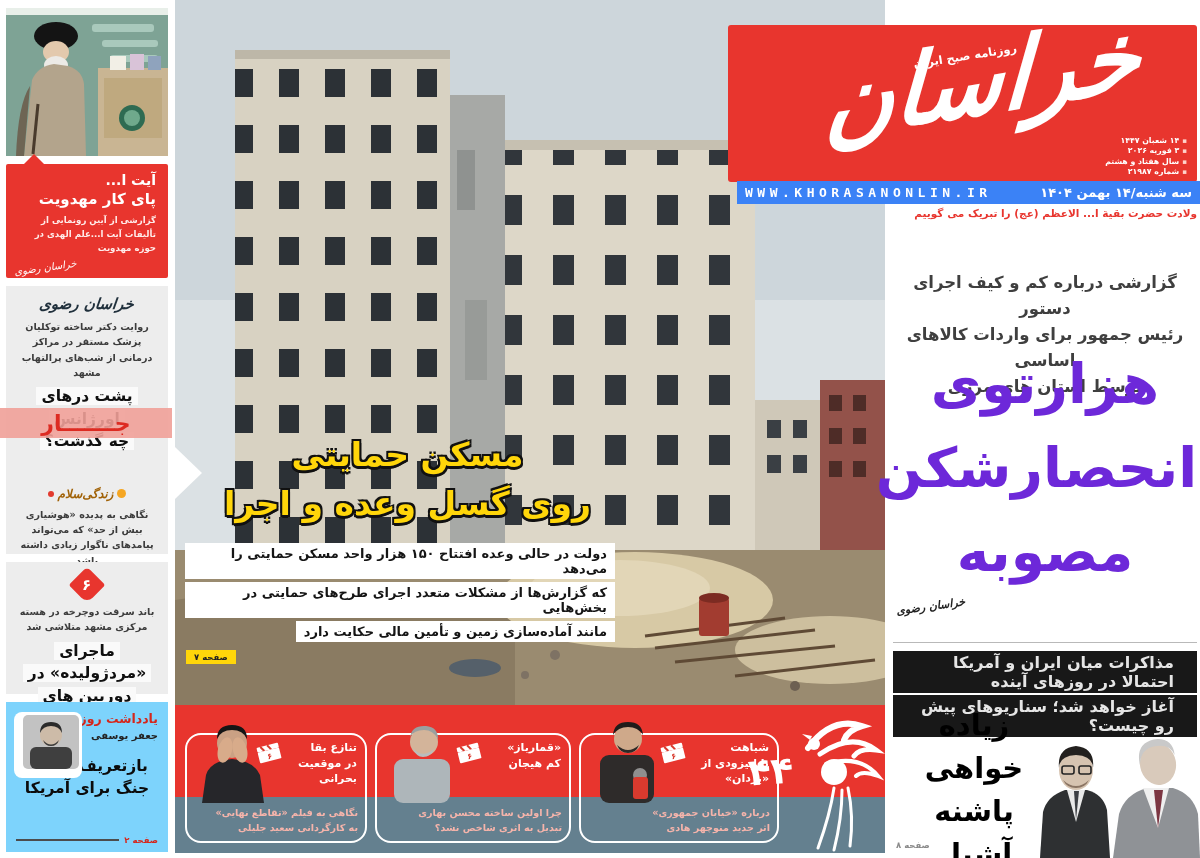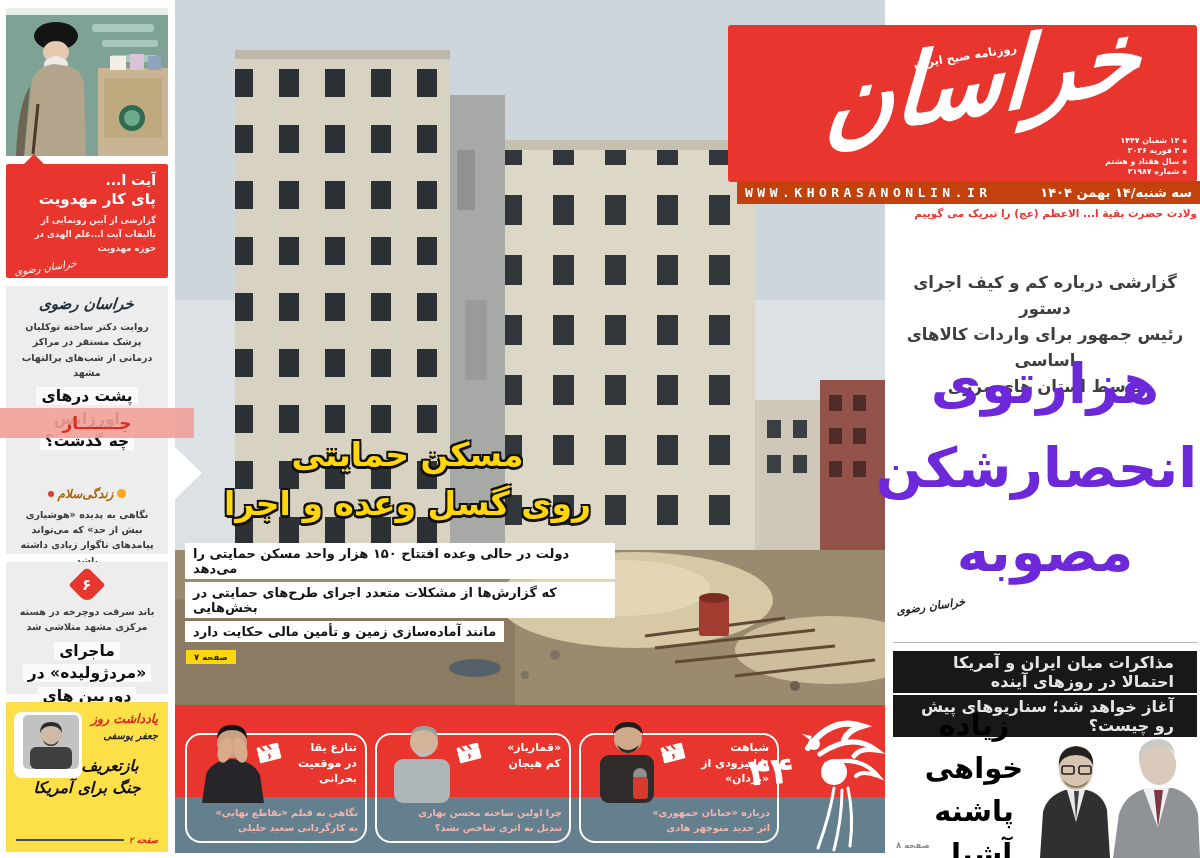--- a/index.html
+++ b/index.html
@@ -18,44 +18,44 @@
   .side-red .sub{font-size:8.6px;font-weight:bold;line-height:1.65;text-align:right;padding:5px 12px 0 8px;color:#ffecea;}
   .side-red .sig{position:absolute;left:8px;bottom:5px;font-size:10px;font-style:italic;transform:rotate(-8deg);color:#fff;}
   .gbox{left:6px;background:#ededed;}
   .gb1{top:286px;width:162px;height:268px;}
   .gb2{top:562px;width:162px;height:132px;}
   .brand-cal{font-style:italic;font-weight:bold;color:#20303c;font-size:15px;text-align:center;
      padding-top:9px;transform:skewX(-6deg);}
   .lead{font-size:9.6px;font-weight:bold;color:#3c3c3c;line-height:1.6;text-align:center;padding:6px 9px 0 9px;}
   .stitle{font-size:15.5px;font-weight:bold;color:#101010;text-align:center;line-height:1.45;padding-top:5px;}
   .stitle span{background:#fafafa;padding:0 5px;box-decoration-break:clone;}
-  .jarband{left:0;top:408px;width:194px;height:30px;background:rgba(240,160,152,.9);
-     display:flex;align-items:center;justify-content:center;color:#dd2b22;font-weight:bold;font-size:17px;z-index:4;}
+  .jarband{left:0;top:408px;width:172px;height:30px;background:rgba(240,160,152,.9);
+     display:flex;align-items:center;justify-content:center;color:#dd2b22;font-weight:bold;font-size:22px;z-index:4;}
   .salamlogo{display:flex;align-items:center;justify-content:center;gap:4px;padding-top:34px;}
   .salamlogo .dot{width:9px;height:9px;border-radius:50%;display:inline-block;}
   .salamtext{font-size:12px;font-weight:bold;font-style:italic;color:#a16207;}
   .hexbadge{width:26px;height:26px;background:#e8352e;margin:10px auto 0 auto;transform:rotate(45deg);
      border-radius:5px 3px 8px 3px;display:flex;align-items:center;justify-content:center;}
   .hexbadge span{transform:rotate(-45deg);color:#fff;font-weight:bold;font-size:15px;}
-  .notebox{left:6px;top:702px;width:162px;height:150px;background:#fde047;font-style:italic;}
+  .notebox{left:6px;top:702px;width:162px;height:150px;background:#7dd3fc;}
   .notebox .kick{color:#d5261b;font-weight:bold;font-size:12.5px;text-align:right;padding:9px 10px 0 0;}
   .notebox .auth{color:#222;font-weight:bold;font-size:10px;text-align:right;padding:4px 10px 0 0;}
   .notephoto{position:absolute;left:8px;top:10px;width:62px;height:60px;background:#fff;border-radius:8px;padding:3px;}
   .notetitle{font-size:15.5px;font-weight:bold;color:#0c0c0c;text-align:center;line-height:1.45;padding-top:14px;}
   .notepage{position:absolute;left:10px;bottom:7px;display:flex;align-items:center;gap:5px;width:142px;}
   .notepage .pg{color:#d5261b;font-size:8.5px;font-weight:bold;white-space:nowrap;}
   .notepage .ln{flex:1;height:2px;background:#4c4c4c;}
 
   
   .tri-white{left:175px;top:447px;width:0;height:0;border-top:26px solid transparent;
      border-bottom:26px solid transparent;border-left:27px solid #fff;z-index:6;}
   .yellowhead{left:195px;top:430px;width:425px;text-align:center;z-index:5;color:#ffd60a;
      font-weight:bold;font-size:33px;line-height:49px;
      text-shadow:-2px -2px 0 #111,2px -2px 0 #111,-2px 2px 0 #111,2px 2px 0 #111,0 3px 0 #111;}
-  .dek{left:185px;top:543px;width:430px;z-index:5;text-align:left;}
+  .dek{left:185px;top:543px;width:430px;z-index:5;text-align:right;}
   .dek div{margin-bottom:3px;}
   .dek span{display:inline-block;background:#fff;color:#151515;font-size:13px;font-weight:bold;padding:3px 8px;}
   .page7{left:186px;top:650px;background:#ffd60a;color:#222;font-size:8.5px;font-weight:bold;
      padding:2px 8px;z-index:5;}
   .strip-red{left:175px;top:705px;width:710px;height:92px;background:#e8352e;}
   .strip-slate{left:175px;top:797px;width:710px;height:56px;background:#64808f;}
   .card{position:absolute;top:733px;height:106px;border:2px solid #fff;border-radius:16px;z-index:7;}
   .card .photo{position:absolute;left:7px;top:-18px;}
   .card .ctitle{position:absolute;right:8px;top:5px;text-align:right;color:#fff;font-weight:bold;
      font-size:11px;line-height:1.42;}
@@ -69,21 +69,21 @@
 
   
   .mast{left:728px;top:25px;width:469px;height:157px;background:#e8352e;border-radius:3px;z-index:9;}
   .mastlogo{position:absolute;right:55px;top:-12px;color:#fff;font-size:96px;font-weight:bold;
      font-style:italic;transform:rotate(-9deg) skewX(-12deg);line-height:1.4;}
   .masttag{position:absolute;left:185px;top:24px;color:#fff;font-size:11.5px;font-weight:bold;
      transform:rotate(-9deg);}
   .mastmeta{position:absolute;right:10px;bottom:4px;text-align:right;color:#fff;font-size:7.8px;
      font-weight:bold;line-height:9.6px;}
   .mastmeta .bu{color:#ffd2cb;margin-left:3px;font-size:7px;}
-  .blackbar{left:737px;top:181px;width:463px;height:23px;background:#c2410c;z-index:10;
+  .blackbar{left:737px;top:181px;width:463px;height:23px;background:#3b82f6;z-index:10;
      display:flex;align-items:center;justify-content:space-between;padding:0 8px;box-sizing:border-box;}
   .blackbar .url{color:#fff;font-weight:bold;font-size:13px;letter-spacing:4.5px;font-family:"DejaVu Sans Mono",monospace;}
   .blackbar .date{color:#fff;font-weight:bold;font-size:13px;}
   .congrats{left:737px;top:207px;width:460px;text-align:right;color:#e8352e;font-size:10.5px;font-weight:bold;z-index:10;}
   .inforow{left:815px;top:223px;width:382px;display:flex;flex-direction:row-reverse;gap:14px;z-index:10;
      color:#7e7e7e;font-size:8.2px;font-weight:bold;}
   .inforow .pbadge{background:#a8a8a8;color:#fff;padding:2px 6px;height:12px;align-self:flex-start;position:relative;}
   .inforow .pbadge:after{content:"";position:absolute;left:50%;bottom:-8px;margin-left:-5px;
      border-left:5px solid transparent;border-right:5px solid transparent;border-top:6px solid #e8352e;}
   .inforow .grp{text-align:right;line-height:1.55;}

